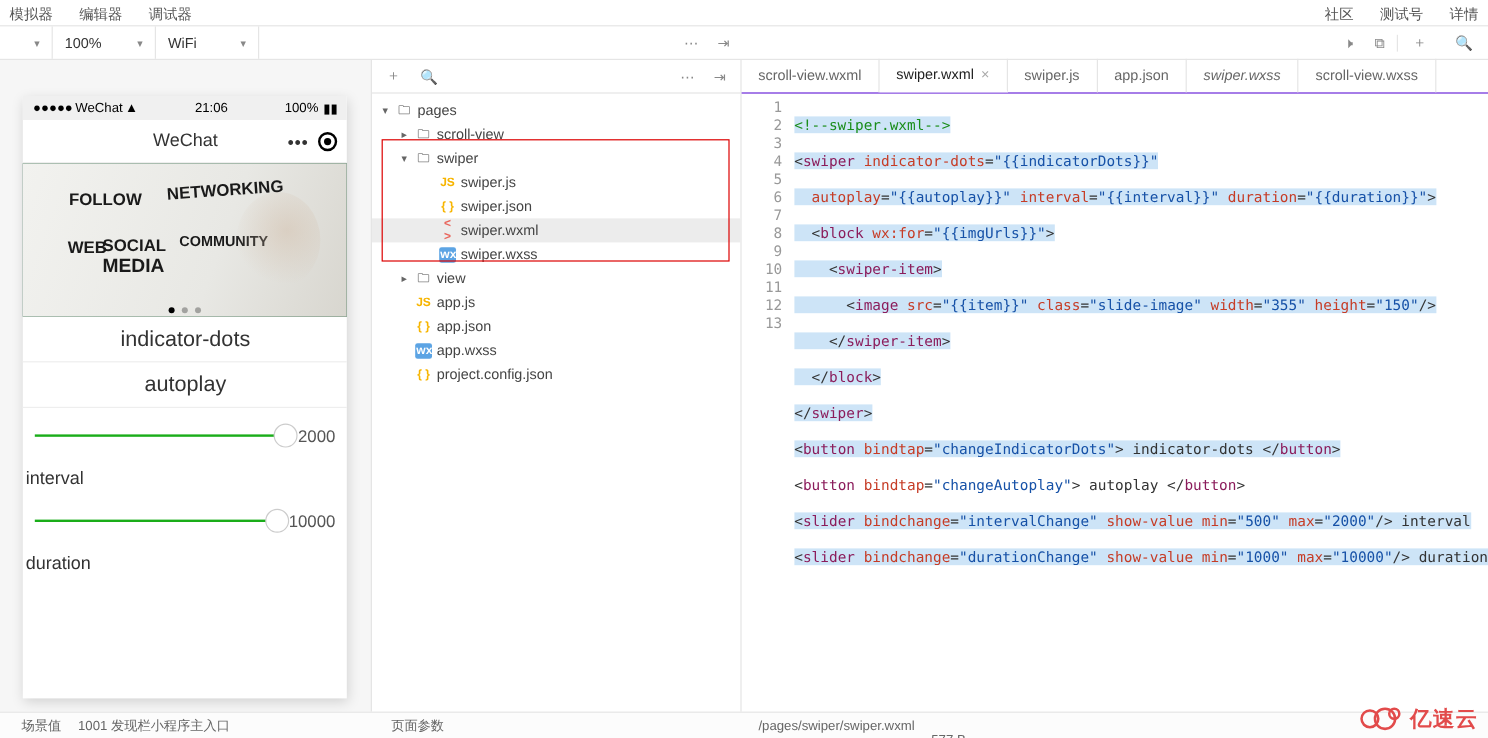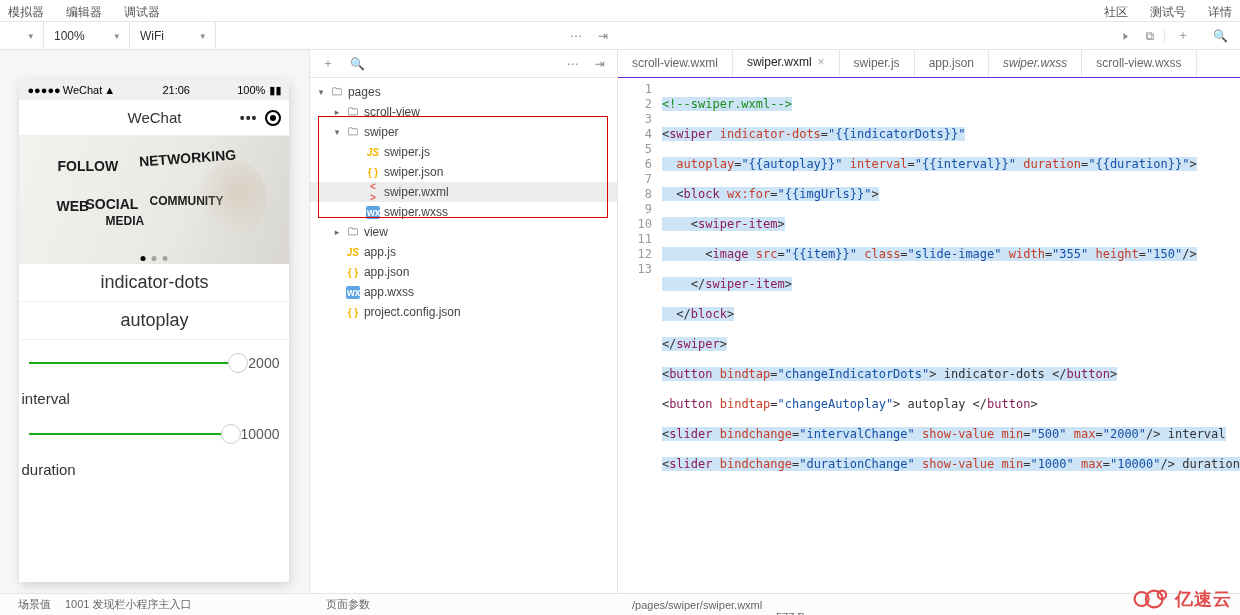--- a/index.html
+++ b/index.html
@@ -21,21 +21,21 @@
 .capsule{position:absolute;right:8px;display:flex;align-items:center;gap:8px;}
 .capsule .dots{font-size:14px;letter-spacing:1px;font-weight:bold;}
 .capsule .target{width:16px;height:16px;border:2px solid #000;border-radius:50%;display:inline-flex;align-items:center;justify-content:center;}
 .capsule .target::after{content:"";width:6px;height:6px;background:#000;border-radius:50%;}
 .img-area{height:128px;background:#14532d;display:flex;align-items:center;justify-content:center;overflow:hidden;position:relative;}
 .img-drawing{width:100%;height:100%;background:linear-gradient(110deg,#f2f2ef 0%,#e8e8e4 60%,#d8d6cf 100%);position:relative;}
 .kw{position:absolute;color:#1a1a1a;font-weight:700;}
 .kw.follow{left:38px;top:22px;font-size:14px;}
 .kw.web{left:37px;top:62px;font-size:14px;}
 .kw.social{left:66px;top:60px;font-size:14px;}
-.kw.media{left:66px;top:78px;font-size:12px;margin-left:20px;}
+.kw.media{left:66px;top:78px;font-size:16px;}
 .kw.net{left:120px;top:14px;font-size:14px;transform:rotate(-4deg);}
 .kw.comm{left:130px;top:58px;font-size:12px;}
 .hand{position:absolute;right:22px;top:24px;width:70px;height:80px;background:radial-gradient(circle at 60% 40%,rgba(210,190,170,.5),transparent 70%);border-radius:50%;}
 .pager-dots{position:absolute;bottom:3px;left:50%;transform:translateX(-50%);display:flex;gap:6px;}
 .pager-dots span{width:5px;height:5px;border-radius:50%;background:rgba(0,0,0,.3);}
 .pager-dots span.active{background:#000;}
 .btn-row{height:38px;display:flex;align-items:center;justify-content:center;font-size:18px;color:#333;border-bottom:1px solid #eee;}
 .slider-row{height:46px;display:flex;align-items:center;padding:0 10px;gap:10px;text-align:right;}
 .slider-track{flex:1;height:2px;background:#1AAD19;position:relative;}
 .slider-knob{position:absolute;right:-10px;top:50%;transform:translate(0,-50%);width:20px;height:20px;border-radius:50%;background:#fff;border:1px solid #ccc;}
@@ -43,21 +43,21 @@
 .label-row{font-size:15px;padding:4px 2px;}
 .file-pane{width:309px;border-right:1px solid #e5e5e5;display:flex;flex-direction:column;}
 .file-toolbar{height:28px;border-bottom:1px solid #e5e5e5;display:flex;align-items:center;padding:0 12px;gap:16px;color:#888;justify-content:space-between;}
 .file-toolbar .left-group,.file-toolbar .right-group{display:flex;gap:16px;align-items:center;}
 .tree{padding-top:4px;font-size:12px;color:#444;position:relative;}
 .tree-row{display:flex;align-items:center;height:20px;padding-left:4px;gap:4px;}
 .tree-row.selected{background:#ececec;}
 .tree-row .toggle{font-size:9px;color:#666;width:10px;text-align:center;}
 .tree-row .ficon{width:14px;text-align:center;font-weight:bold;font-size:10px;}
 .ic-folder{color:#888;}
-.ic-js{color:#f7b500;font-style:italic;}
+.ic-js{color:#f7b500;}
 .ic-json{color:#f7b500;}
 .ic-wxml{color:#e9645b;}
 .ic-wxss{background:#5ca4e4;color:#fff;font-size:7px;padding:1px 1px;border-radius:2px;}
 .redbox{position:absolute;border:1px solid #d00;pointer-events:none;}
 .code-pane{flex:1;display:flex;flex-direction:column;}
 .tabs{height:28px;border-bottom:1px solid #6d28d9;display:flex;align-items:flex-end;}
 .tab{padding:0 14px;height:28px;display:flex;align-items:center;gap:6px;font-size:12px;color:#666;border-right:1px solid #e5e5e5;}
 .tab.active{color:#222;border-bottom:2px solid #fff;position:relative;}
 .tab.mod{font-style:italic;}
 .tab .close{color:#aaa;font-size:12px;}

